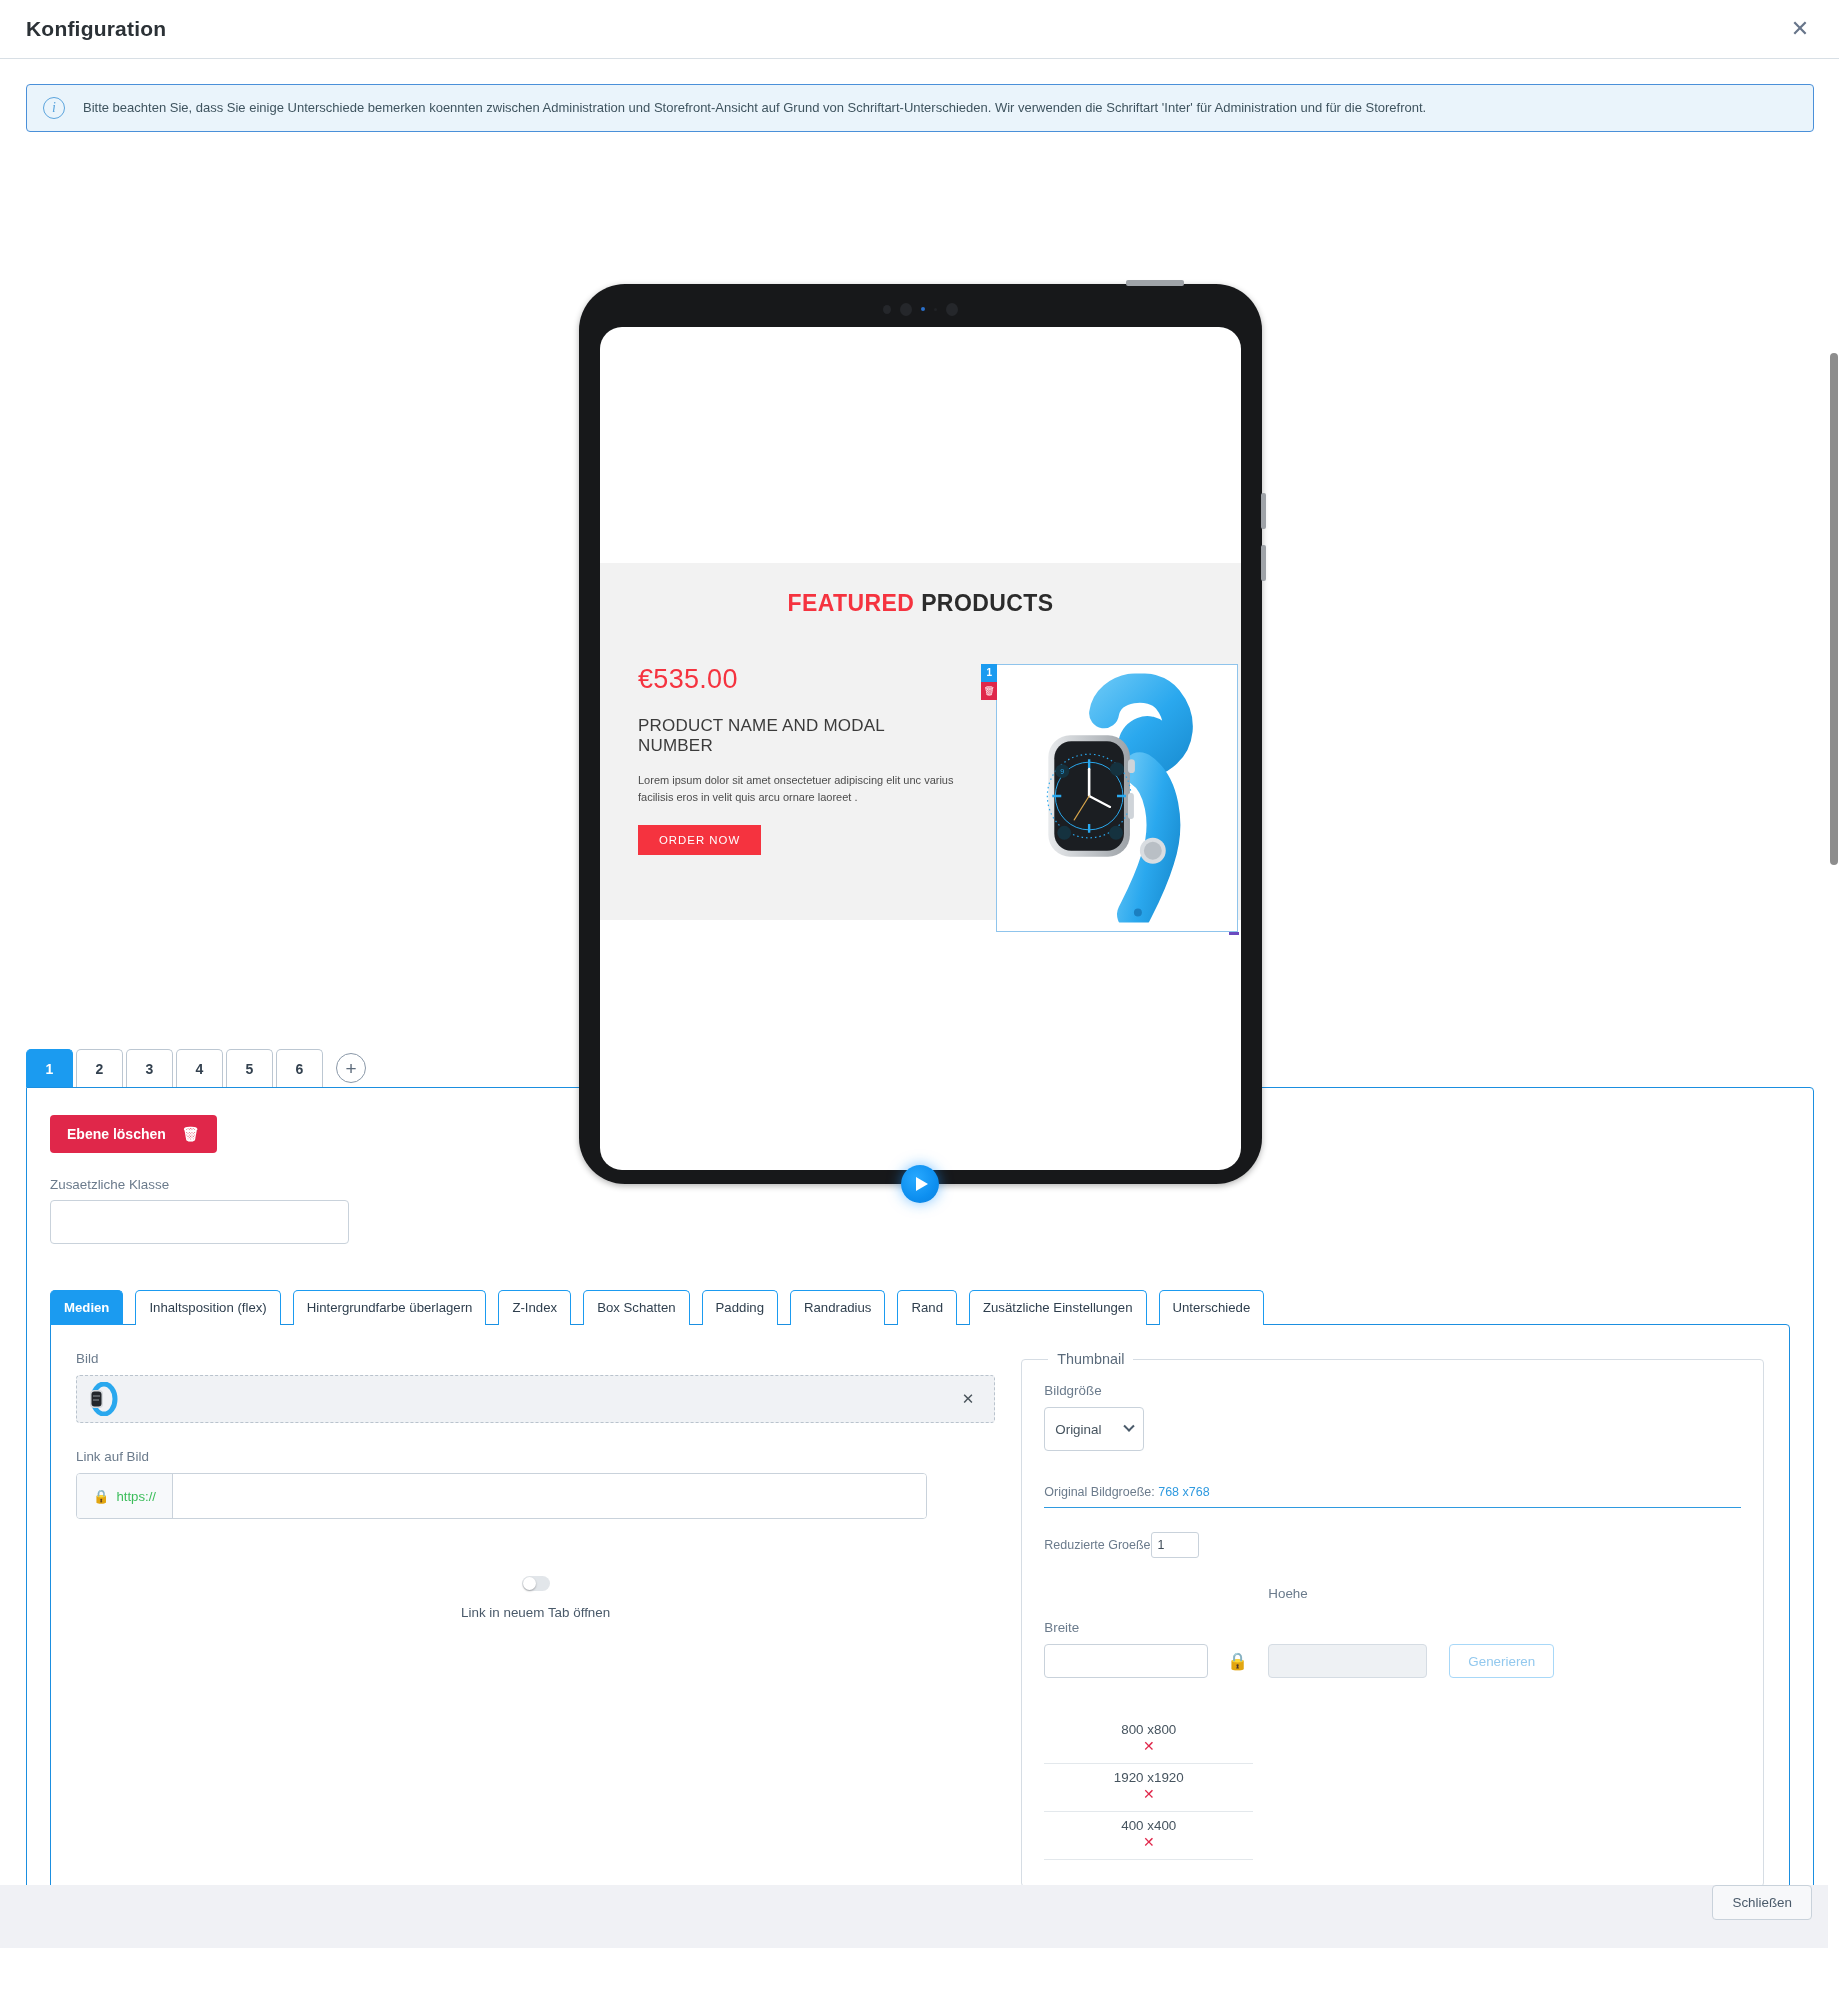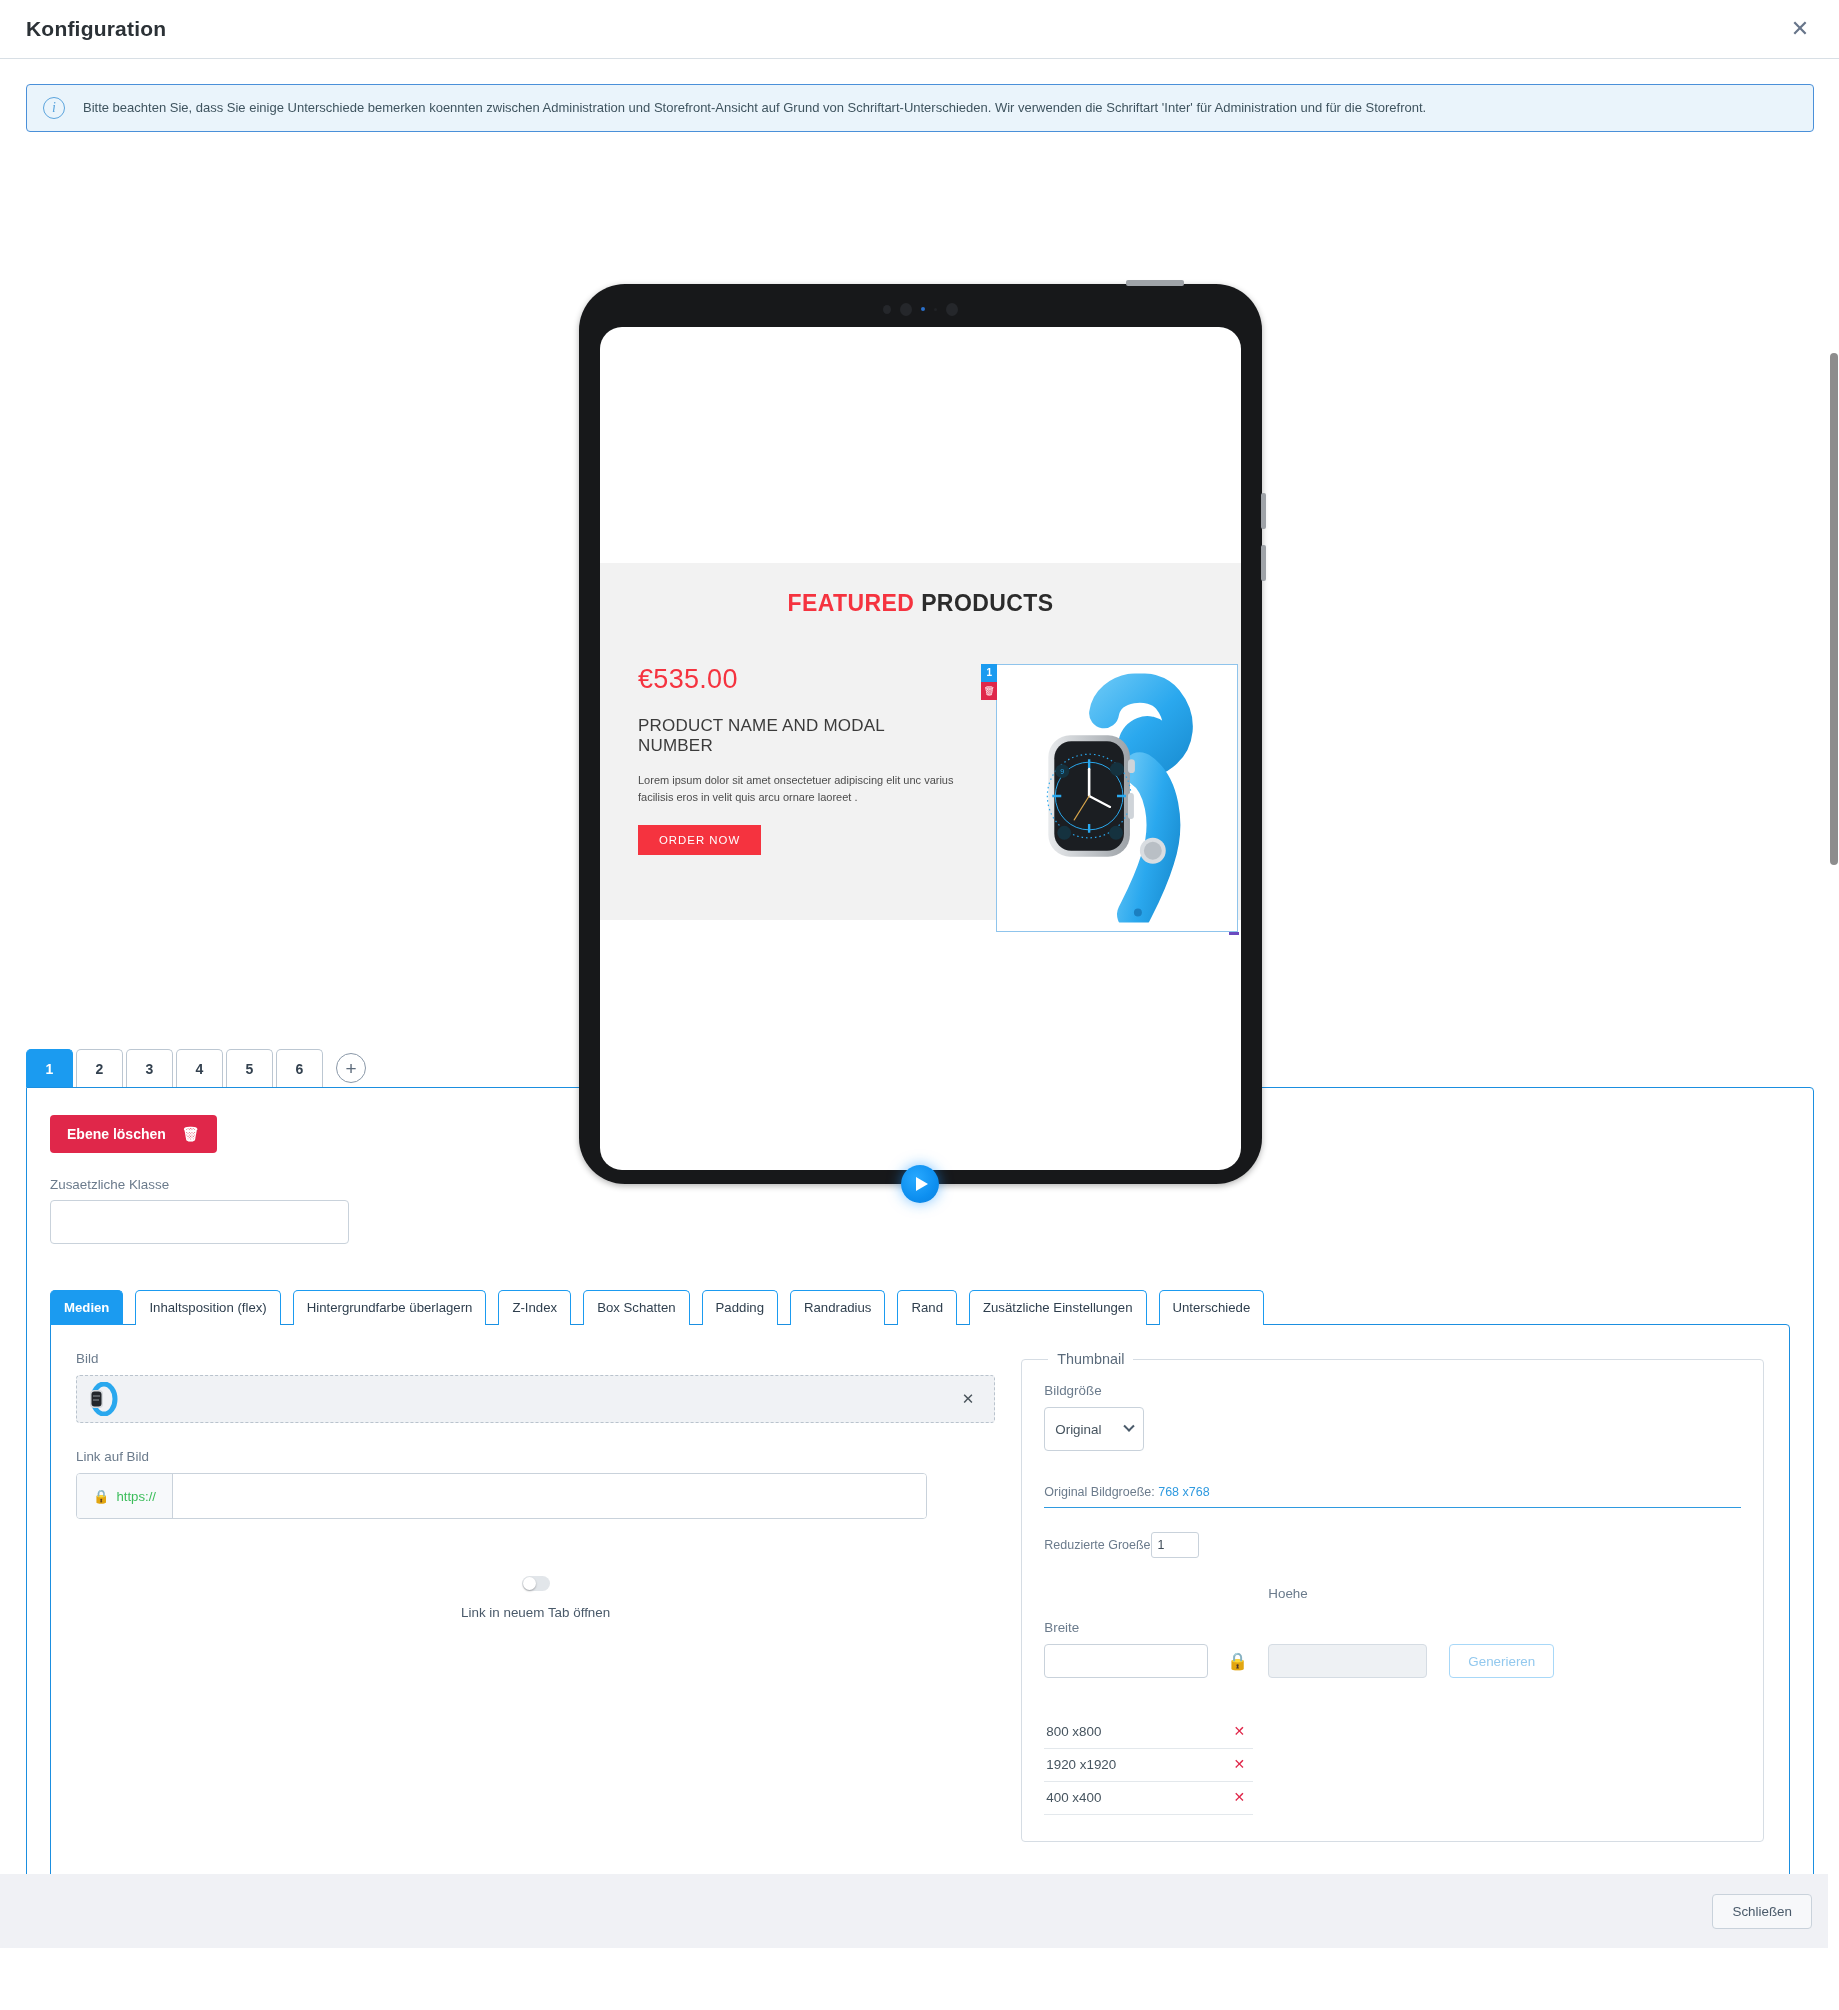--- a/index.html
+++ b/index.html
@@ -541,37 +541,38 @@
   }
 
   .size-list { margin-top: 38px; width: 209px; }
   .size-item {
     display: flex; align-items: center;
     justify-content: space-between;
     border-bottom: 1px solid #e3e8ec;
     padding: 6px 2px 8px 2px;
     font-size: 13.4px;
     color: #46545f;
+    flex-direction: column;
   }
   .size-x {
     color: #e0274a;
     font-size: 14px;
     cursor: pointer;
     background: none; border: none;
     font-family: "Liberation Sans", sans-serif;
   }
 
   
   .modal-footer {
     position: absolute;
     left: 0; right: 0; bottom: 0;
-    height: 74px;
+    height: 63px;
     background: #f0f1f5;
     display: flex;
-    align-items: center;
+    align-items: flex-start;
     justify-content: flex-end;
     padding-right: 28px;
   }
   .btn-close {
     background: #f7f8fa;
     border: 1px solid #c9d2db;
     border-radius: 4px;
     color: #4a5a6a;
     font-size: 13.4px;
     padding: 9px 19px;

